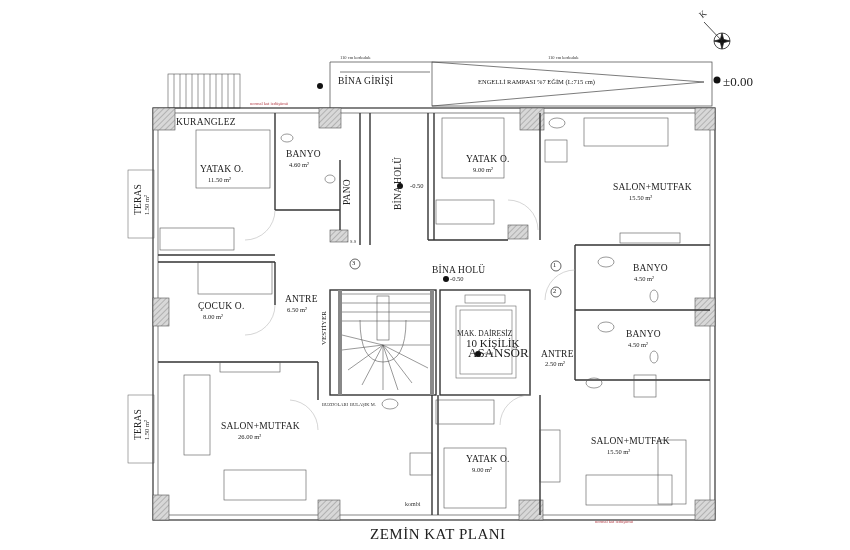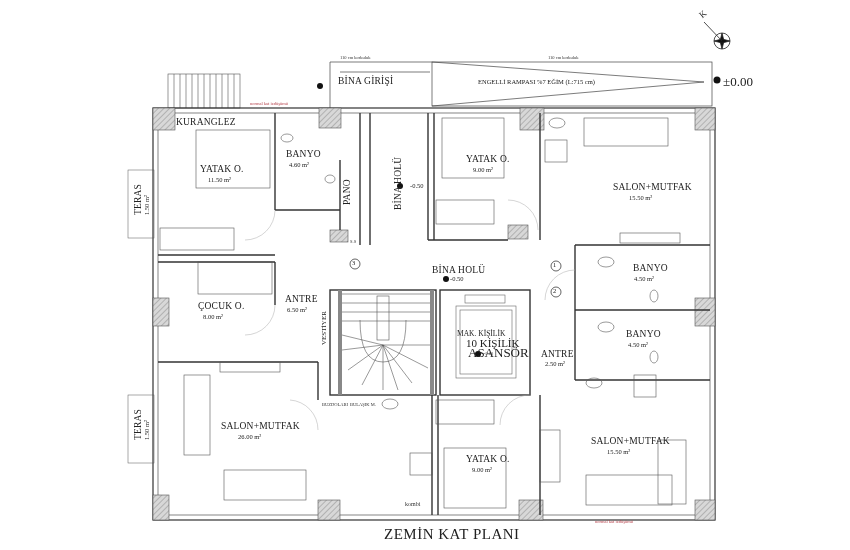--- a/index.html
+++ b/index.html
@@ -230,21 +230,21 @@
 <div class="lbl area" style="left:203px;top:314px;">8.00 m²</div>
 
 <div class="lbl room" style="left:285px;top:295px;">ANTRE</div>
 <div class="lbl area" style="left:287px;top:307px;">6.50 m²</div>
 
 <div class="lbl room" style="left:432px;top:266px;">BİNA HOLÜ</div>
 <div class="lbl area" style="left:450px;top:276px;">-0.50</div>
 
 <div class="lbl area vert" style="left:321px;top:345px;font-size:7px;">VESTİYER</div>
 
-<div class="lbl area" style="left:457px;top:330px;font-size:7.5px;">MAK. KİŞİLİK</div>
+<div class="lbl area" style="left:457px;top:330px;font-size:7.5px;">MAK. DAİRESİZ</div>
 <div class="lbl area" style="left:466px;top:338px;font-size:11px;">10 KİŞİLİK</div>
 <div class="lbl area" style="left:468px;top:346px;font-size:13px;">ASANSÖR</div>
 <div class="lbl tiny" style="left:484px;top:352px;">-5.00</div>
 
 <div class="lbl room" style="left:541px;top:350px;">ANTRE</div>
 <div class="lbl area" style="left:545px;top:361px;">2.50 m²</div>
 
 <div class="lbl room" style="left:633px;top:264px;">BANYO</div>
 <div class="lbl area" style="left:634px;top:276px;">4.50 m²</div>
 
@@ -268,13 +268,13 @@
 <div class="lbl area" style="left:553px;top:288px;">2</div>
 
 <div class="lbl tiny" style="left:405px;top:501px;font-size:6px;">kombi</div>
 <div class="lbl tiny" style="left:350px;top:240px;">S.S</div>
 <div class="lbl tiny" style="left:350px;top:403px;">BULAŞIK M.</div>
 <div class="lbl tiny" style="left:322px;top:403px;">BUZDOLABI</div>
 
 <div class="lbl red" style="left:250px;top:102px;">normal kat izdüşümü</div>
 <div class="lbl red" style="left:595px;top:520px;">normal kat izdüşümü</div>
 
-<div class="lbl title" style="left:384px;top:527px;">ZEMİN KAT PLANI</div>
+<div class="lbl title" style="left:370px;top:527px;">ZEMİN KAT PLANI</div>
 
 </body></html>

